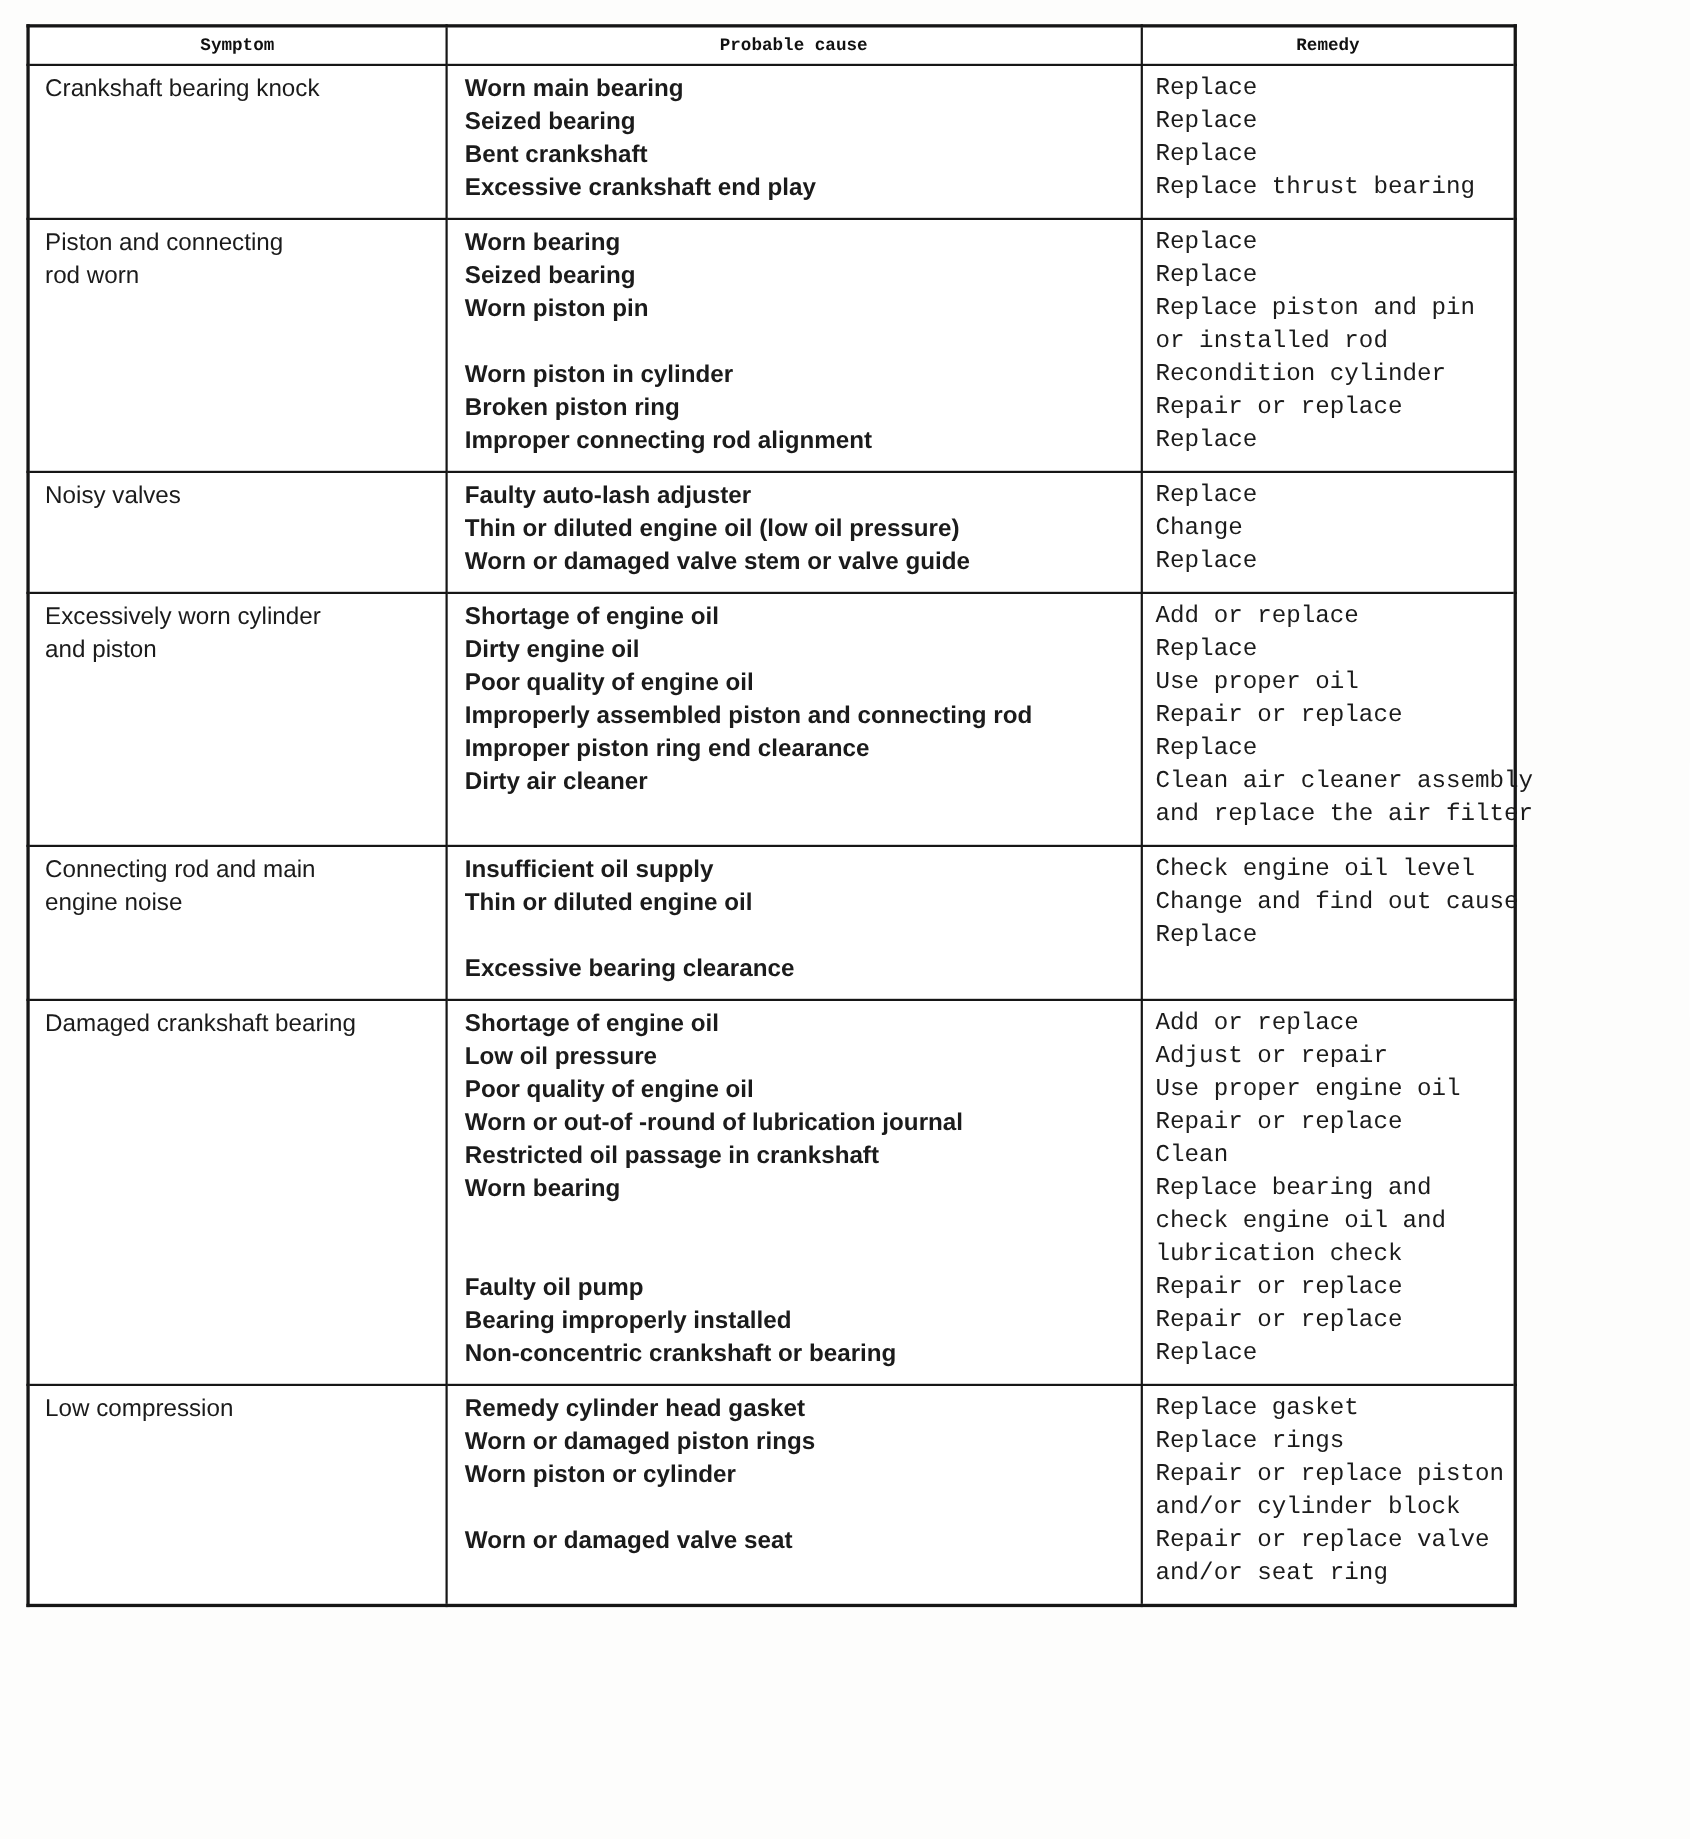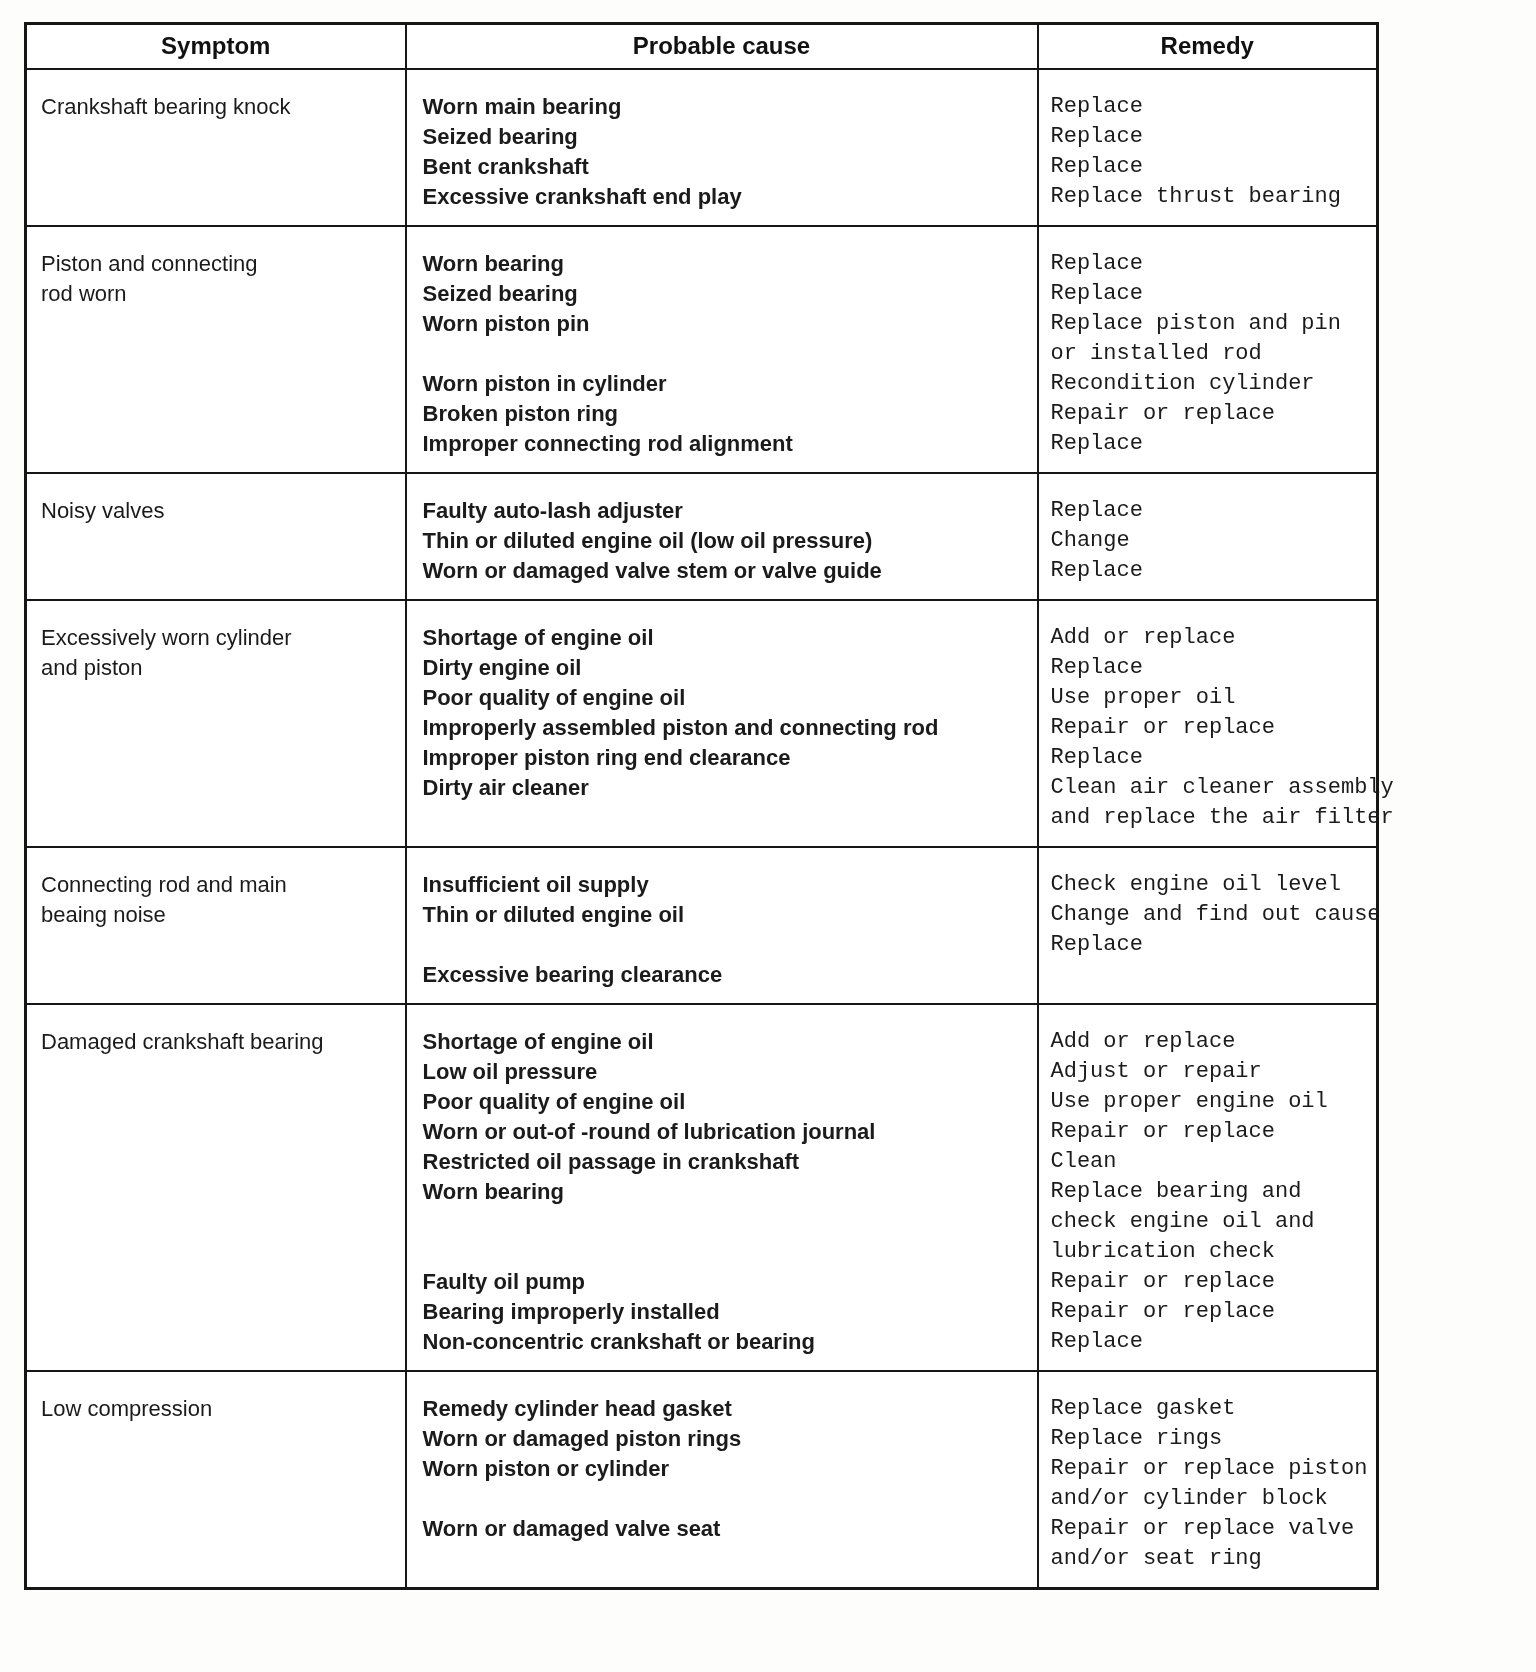--- a/index.html
+++ b/index.html
@@ -19,30 +19,31 @@
   }
   table.ts-table {
     border-collapse: collapse;
     width: 1352px;
     background: #ffffff;
     border: 3px solid #161616;
     table-layout: fixed;
   }
   .ts-table th {
     border: 2px solid #161616;
-    font-size: 24px;
+    font-size: 16px;
     font-weight: bold;
     text-align: center;
     padding: 7px 6px 8px 6px;
     color: #111111;
+    font-family: Liberation Mono, monospace;
   }
   .ts-table td {
     border: 2px solid #161616;
     vertical-align: top;
-    padding: 22px 8px 13px 14px;
+    padding: 5px 8px 13px 14px;
     font-size: 22px;
     color: #1b1b1b;
   }
   col.col-symptom { width: 380px; }
   col.col-cause   { width: 632px; }
   col.col-remedy  { width: 340px; }
   .line {
     line-height: 30px;
     min-height: 30px;
     white-space: nowrap;
@@ -145,21 +146,21 @@
             <div class="line">Use proper oil</div>
             <div class="line">Repair or replace</div>
             <div class="line">Replace</div>
             <div class="line">Clean air cleaner assembly</div>
             <div class="line">and replace the air filter</div>
           </td>
         </tr>
         <tr>
           <td class="symptom-cell">
             <div class="line">Connecting rod and main</div>
-            <div class="line">beaing noise</div>
+            <div class="line">engine noise</div>
           </td>
           <td class="cause-cell">
             <div class="line">Insufficient oil supply</div>
             <div class="line">Thin or diluted engine oil</div>
             <div class="line"></div>
             <div class="line">Excessive bearing clearance</div>
           </td>
           <td class="remedy-cell">
             <div class="line">Check engine oil level</div>
             <div class="line">Change and find out cause</div>

